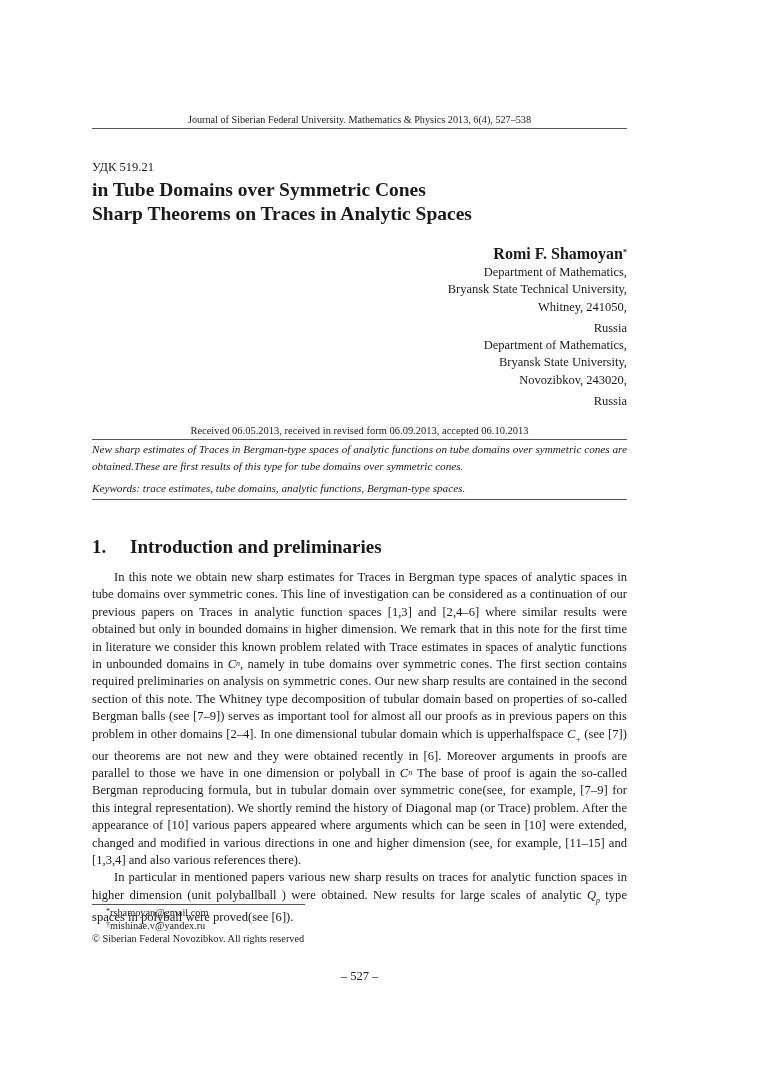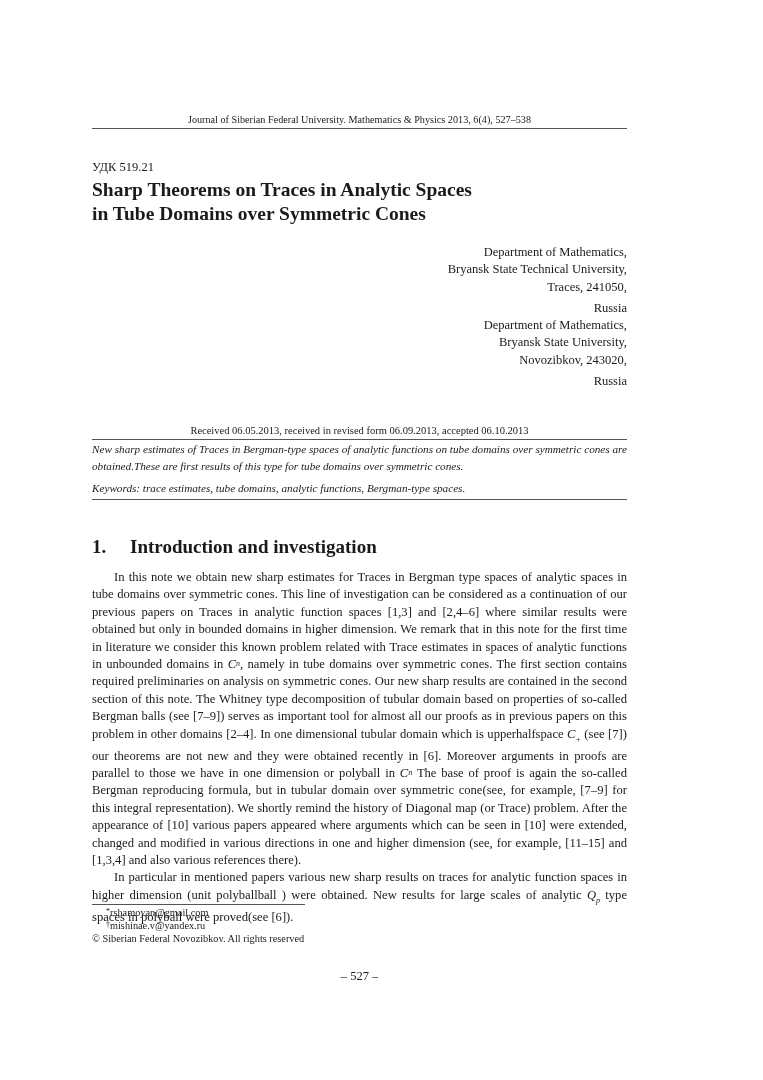--- a/index.html
+++ b/index.html
@@ -37,47 +37,48 @@
   i.m { font-style: italic; }
 </style>
 </head>
 <body>
 
 <div class="abs running-head">Journal of Siberian Federal University. Mathematics &amp; Physics 2013, 6(4), 527–538</div>
 <div class="rule" style="left:92px; top:128px; width:535px; height:1.3px;"></div>
 
 <div class="abs udk">УДК 519.21</div>
 <div class="abs title">
+  <div>in Tube Domains over Symmetric Cones</div>
   <div>Sharp Theorems on Traces in Analytic Spaces</div>
-  <div>in Tube Domains over Symmetric Cones</div>
 </div>
 
 <div class="abs authors">
+  <div class="author-name"><span>Romi F. Shamoyan</span><sup>*</sup></div>
   <div class="aff">
     <div>Department of Mathematics,</div>
     <div>Bryansk State Technical University,</div>
-    <div>Traces, 241050,</div>
+    <div>Whitney, 241050,</div>
     <div class="gap">Russia</div>
   </div>
   <div class="aff">
     <div>Department of Mathematics,</div>
     <div>Bryansk State University,</div>
     <div>Novozibkov, 243020,</div>
     <div class="gap">Russia</div>
   </div>
 </div>
 
 <div class="abs received">Received 06.05.2013, received in revised form 06.09.2013, accepted 06.10.2013</div>
 <div class="rule" style="left:92px; top:439px; width:535px; height:1.1px;"></div>
 <div class="abs abstract">New sharp estimates of Traces in Bergman-type spaces of analytic functions on tube domains over symmetric cones are obtained.These are first results of this type for tube domains over symmetric cones.</div>
 <div class="abs keywords">Keywords: trace estimates, tube domains, analytic functions, Bergman-type spaces.</div>
 <div class="rule" style="left:92px; top:499px; width:535px; height:1.1px;"></div>
 
 <div class="abs section-title">
-  <span class="num">1.</span><span>Introduction and investigation</span>
+  <span class="num">1.</span><span>Introduction and preliminaries</span>
 </div>
 
 <div class="abs body-text">
   <p><span>In this note we obtain new sharp estimates for Traces in Bergman type spaces of analytic spaces in tube domains over symmetric cones. This line of investigation can be considered as a continuation of our previous papers on Traces in analytic function spaces [1,3] and [2,4–6] where similar results were obtained but only in bounded domains in higher dimension. We remark that in this note for the first time in literature we consider this known problem related with Trace estimates in spaces of analytic functions in unbounded domains in </span><i class="m"><span>C</span><sup>n</sup></i><span>, namely in tube domains over symmetric cones. The first section contains required preliminaries on analysis on symmetric cones. Our new sharp results are contained in the second section of this note. The Whitney type decomposition of tubular domain based on properties of so-called Bergman balls (see [7–9]) serves as important tool for almost all our proofs as in previous papers on this problem in other domains [2–4]. In one dimensional tubular domain which is upperhalfspace </span><i class="m"><span>C</span><sub style="font-size:8px;">+</sub></i><span> (see [7]) our theorems are not new and they were obtained recently in [6]. Moreover arguments in proofs are parallel to those we have in one dimension or polyball in </span><i class="m"><span>C</span><sup>n</sup></i><span> The base of proof is again the so-called Bergman reproducing formula, but in tubular domain over symmetric cone(see, for example, [7–9] for this integral representation). We shortly remind the history of Diagonal map (or Trace) problem. After the appearance of [10] various papers appeared where arguments which can be seen in [10] were extended, changed and modified in various directions in one and higher dimension (see, for example, [11–15] and [1,3,4] and also various references there).</span></p>
   <p><span>In particular in mentioned papers various new sharp results on traces for analytic function spaces in higher dimension (unit polyballball ) were obtained. New results for large scales of analytic </span><i class="m"><span>Q</span><sub style="font-size:8px;">p</sub></i><span> type spaces in polyball were proved(see [6]).</span></p>
 </div>
 
 <div class="rule" style="left:92px; top:904px; width:213px; height:1.2px;"></div>
 <div class="abs footnotes">
   <div class="fn"><sup>*</sup><span>rshamoyan@gmail.com</span></div>

